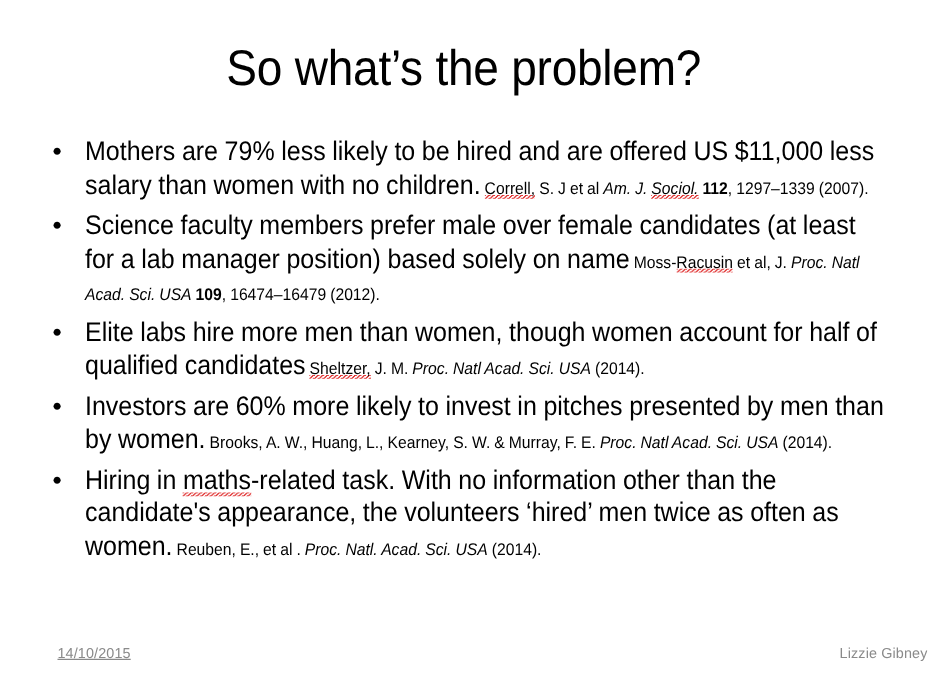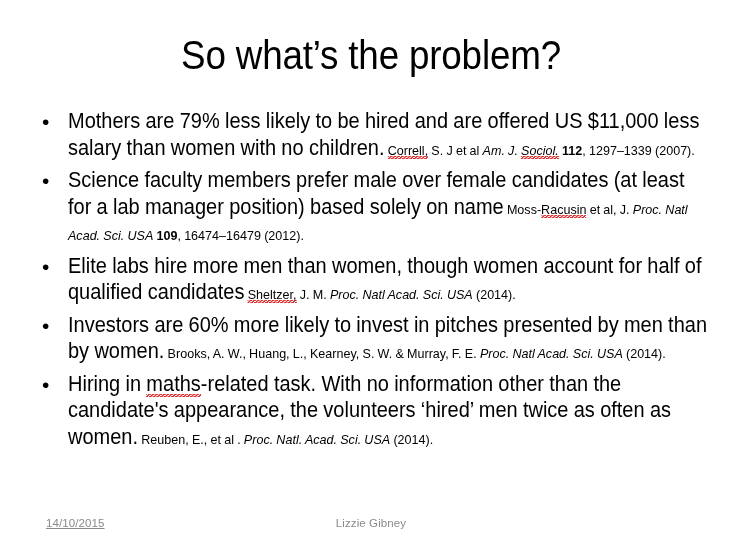--- a/index.html
+++ b/index.html
@@ -116,21 +116,21 @@
     line-height: 14px;
     color: #8a8a8a;
     letter-spacing: 0.1px;
     text-decoration: underline;
   }
   .footer-author {
     position: absolute;
     left: 0;
     top: 516px;
     width: 742px;
-    text-align: center;
+    text-align: right;
     font-family: "Liberation Sans", "DejaVu Sans", sans-serif;
     font-size: 11.5px;
     line-height: 14px;
     color: #8a8a8a;
     letter-spacing: 0.1px;
   }
 </style>
 </head>
 <body>
 

